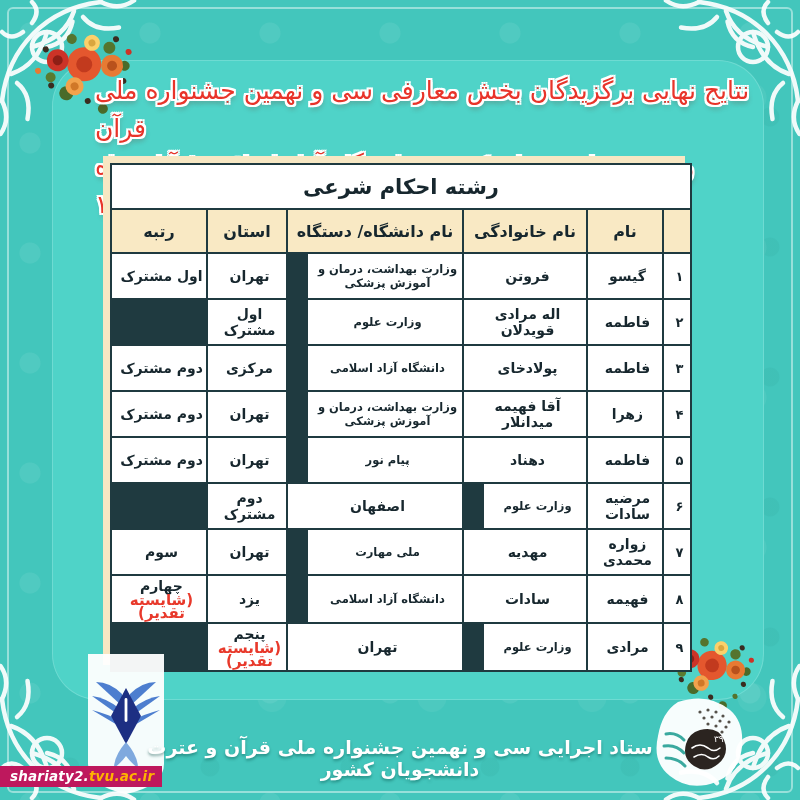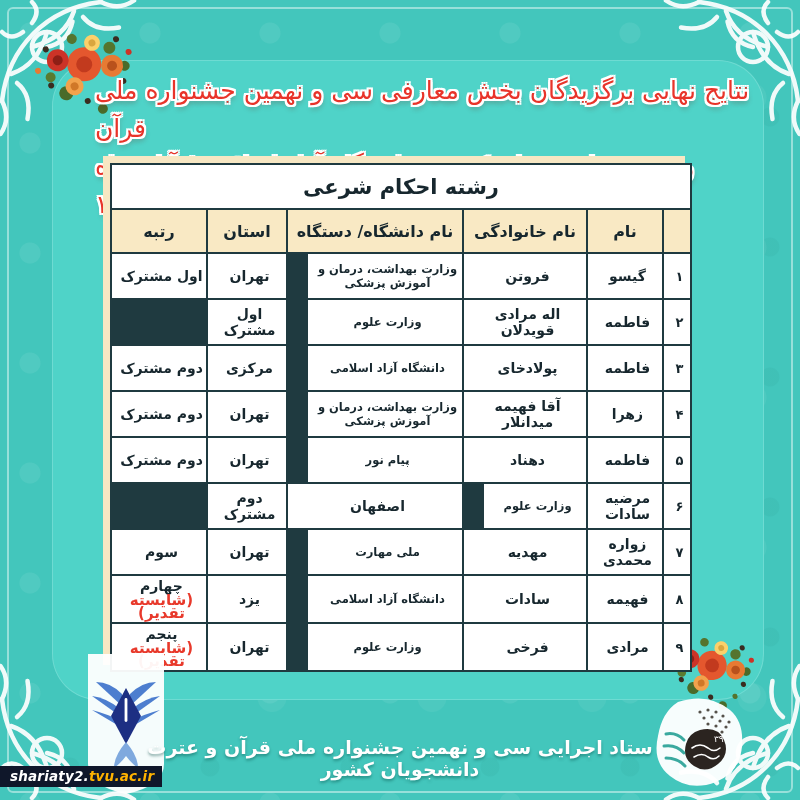--- a/index.html
+++ b/index.html
@@ -75,21 +75,21 @@
   .footer-text{
     position:absolute;left:120px;right:120px;top:736px;z-index:6;
     text-align:center;direction:rtl;color:#ffffff;
     font-weight:800;font-size:19px;
     text-shadow:0 2px 3px rgba(0,70,65,.45);
   }
   .azad-logo{position:absolute;left:80px;top:648px;width:92px;height:150px;z-index:6;}
   .festival-logo{position:absolute;right:44px;bottom:8px;width:108px;height:96px;z-index:6;}
   .watermark{
     position:absolute;left:0;top:766px;z-index:8;
-    background:#0f172a;padding:2px 8px 3px 10px;
+    background:#be185d;padding:2px 8px 3px 10px;
     font-style:italic;font-weight:800;font-size:13.5px;letter-spacing:.2px;
     color:#ffffff;white-space:nowrap;
   }
   .watermark .accent{color:#ffb300;}
 </style>
 </head>
 <body>
 
 <div class="frame"></div>
 <div class="panel"></div>
@@ -315,21 +315,20 @@
       <div class="cell org">دانشگاه آزاد اسلامی</div>
       <div class="cell">یزد</div>
       <div class="cell">
         <span>چهارم</span>
         <span class="rank-note">(شایسته تقدیر)</span>
       </div>
     </div>
       <div class="cols t-row">
       <div class="cell no">۹</div>
       <div class="cell">مرادی</div>
-      <div class="cell">فرخی</div>
       <div class="cell org">وزارت علوم</div>
       <div class="cell">تهران</div>
       <div class="cell">
         <span>پنجم</span>
         <span class="rank-note">(شایسته تقدیر)</span>
       </div>
     </div>
     </div>
 </div>
 

